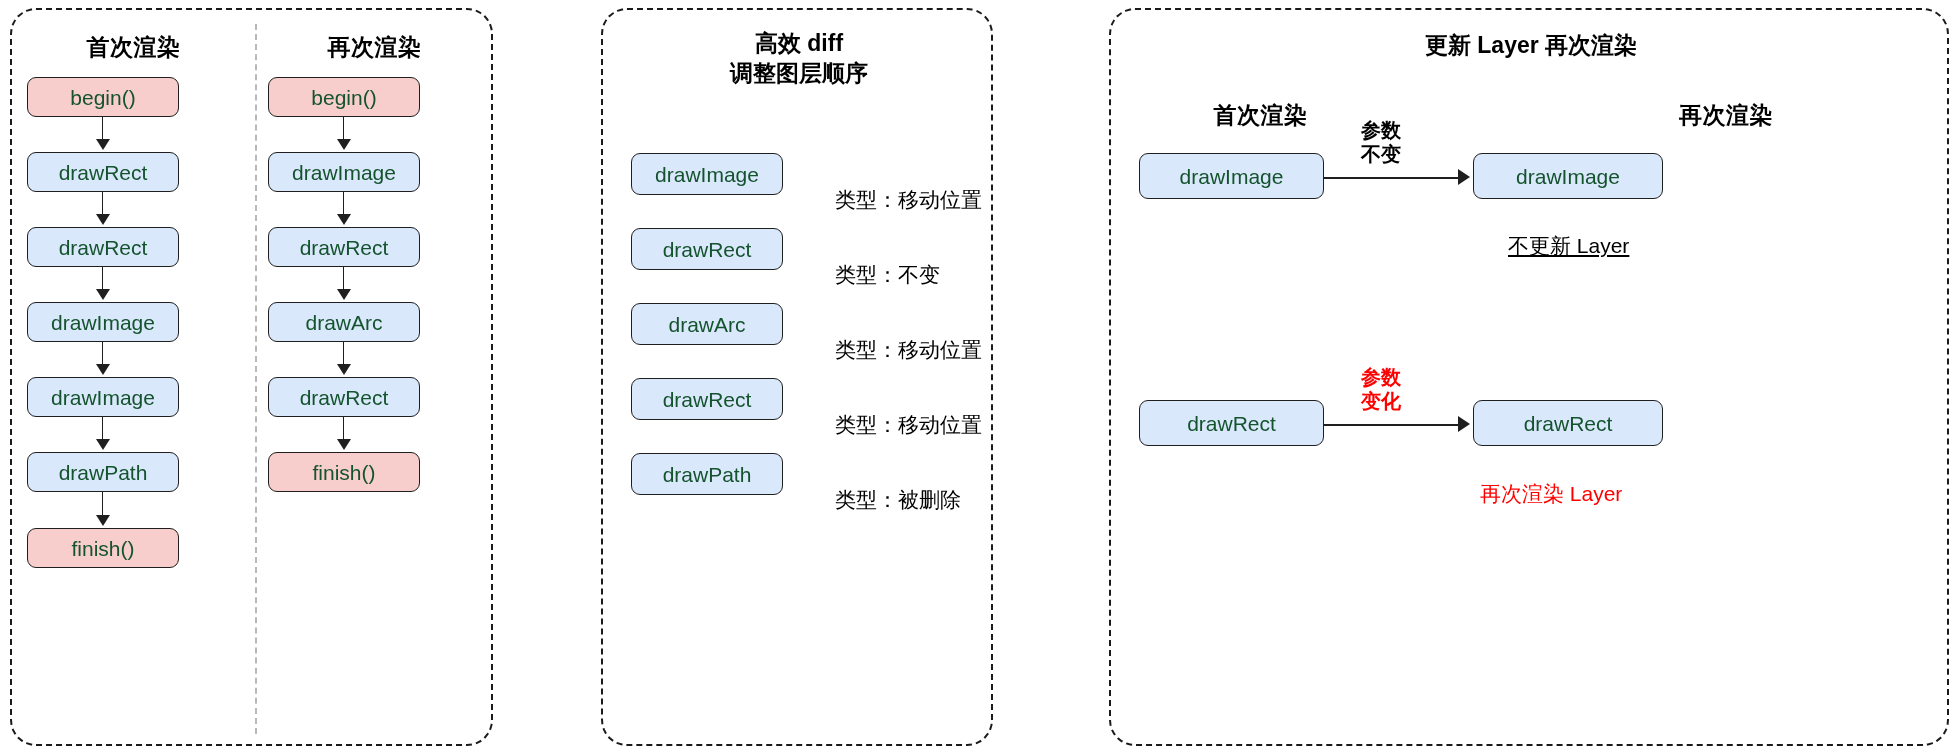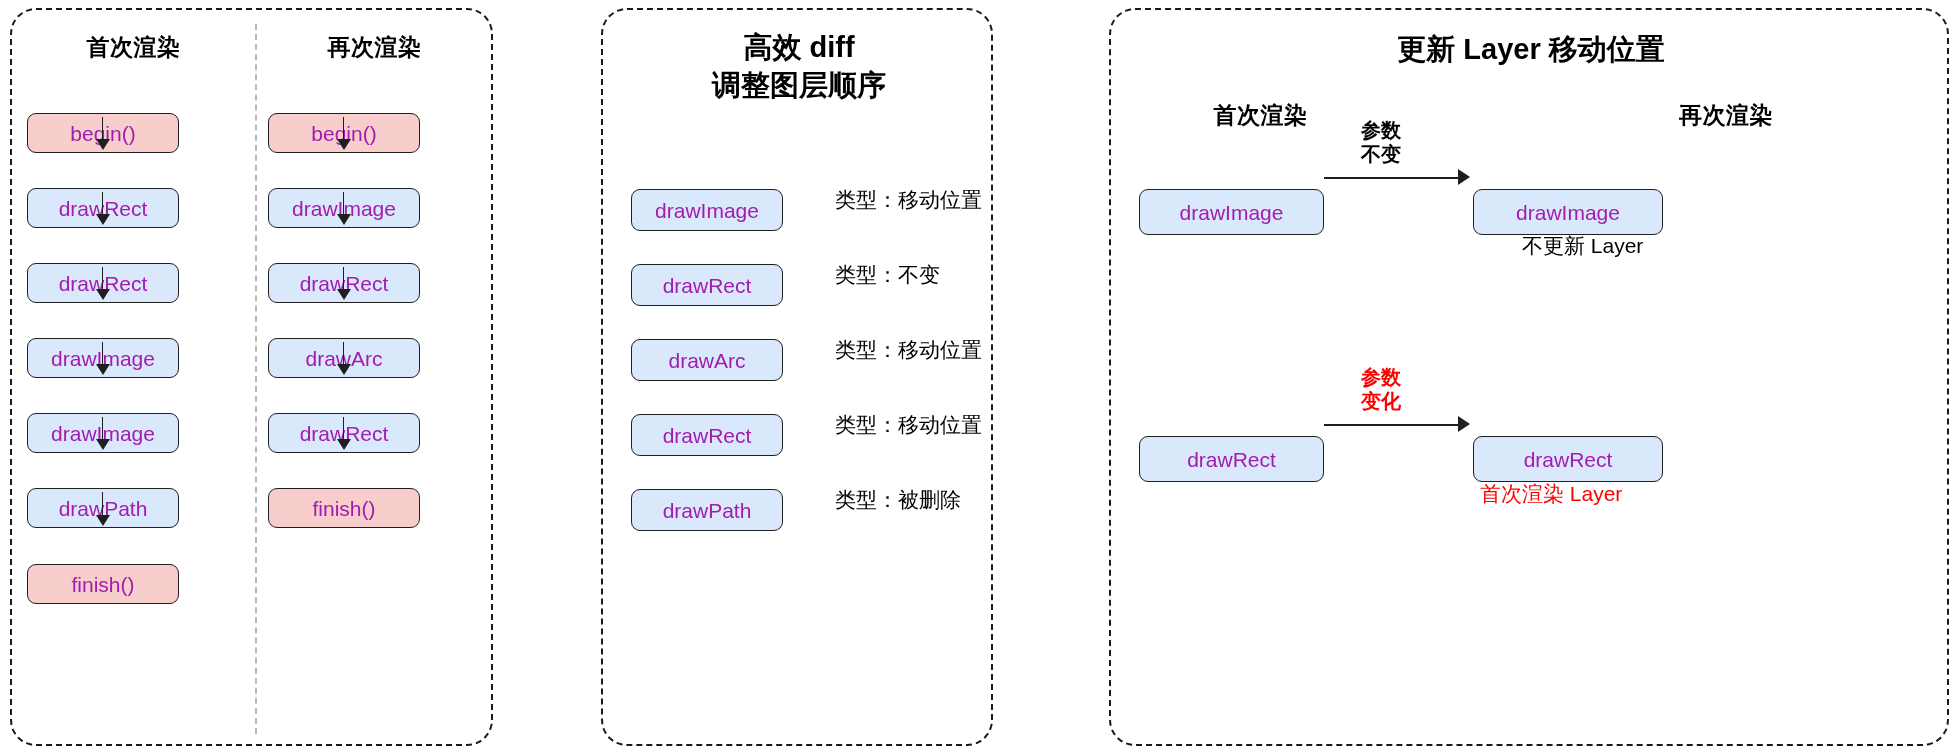--- a/index.html
+++ b/index.html
@@ -44,41 +44,40 @@
   .col-title {
     position: absolute;
     font-size: 23px;
     font-weight: bold;
     text-align: center;
     letter-spacing: 0.5px;
     white-space: nowrap;
   }
   .panel-title {
     position: absolute;
-    font-size: 29px;
+    font-size: 23px;
     font-weight: bold;
     text-align: center;
     line-height: 1.32;
     white-space: nowrap;
   }
 
   
   .node {
     position: absolute;
     box-sizing: border-box;
     border: 1.7px solid #1f1f1f;
     border-radius: 9px;
     display: flex;
     align-items: center;
     justify-content: center;
     font-size: 21px;
     line-height: 1;
-    color: #a21caf;
-    white-space: nowrap;
-    margin-top: 36px;
+    color: #14532d;
+    white-space: nowrap;
   }
   .node.blue { background: #dae8fc; }
   .node.pink { background: #f8cecc; }
 
   
   .vline {
     position: absolute;
     width: 0;
     border-left: 1.8px solid #1f1f1f;
   }
@@ -214,39 +213,39 @@
     <div class="type-label" style="left:232px; top:455px;">类型：被删除</div>
   </div>
 
   <div class="block-arrow" style="left:1253px; top:335px; width:124px; height:62px;">
     <svg width="124" height="62" viewBox="0 0 124 62">
       <polygon points="2,20 72,20 72,3 121,31 72,59 72,42 2,42" fill="#ffffff" stroke="#2b2b2b" stroke-width="3" stroke-linejoin="miter"></polygon>
     </svg>
   </div>
 
   <div class="panel" id="panel-right">
-    <div class="panel-title" style="left:0px; top:20px; width:840px;">更新 Layer 移动位置</div>
+    <div class="panel-title" style="left:0px; top:20px; width:840px;">更新 Layer 再次渲染</div>
 
     <div class="col-title" style="left:22px; top:90px; width:255px;">首次渲染</div>
     <div class="col-title" style="left:470px; top:90px; width:290px;">再次渲染</div>
 
     <div class="node blue" style="left:28px; top:143px; width:185px; height:46px;">drawImage</div>
     <div class="hline" style="left:213px; top:167px; width:136px;"></div>
     <div class="harrow" style="left:347px; top:159px;"></div>
     <div class="edge-label" style="left:250px; top:108px; width:80px;">
       <div>参数</div>
       <div>不变</div>
     </div>
     <div class="node blue" style="left:362px; top:143px; width:190px; height:46px;">drawImage</div>
-    <div class="note" style="left:411px; top:225px;">不更新 Layer</div>
+    <div class="note" style="left:397px; top:225px;text-decoration:underline;">不更新 Layer</div>
 
     <div class="node blue" style="left:28px; top:390px; width:185px; height:46px;">drawRect</div>
     <div class="hline" style="left:213px; top:414px; width:136px;"></div>
     <div class="harrow" style="left:347px; top:406px;"></div>
     <div class="edge-label red" style="left:250px; top:355px; width:80px;">
       <div>参数</div>
       <div>变化</div>
     </div>
     <div class="node blue" style="left:362px; top:390px; width:190px; height:46px;">drawRect</div>
-    <div class="note red" style="left:369px; top:473px;">首次渲染 Layer</div>
+    <div class="note red" style="left:369px; top:473px;">再次渲染 Layer</div>
   </div>
 
 </div>
 
 </body></html>

